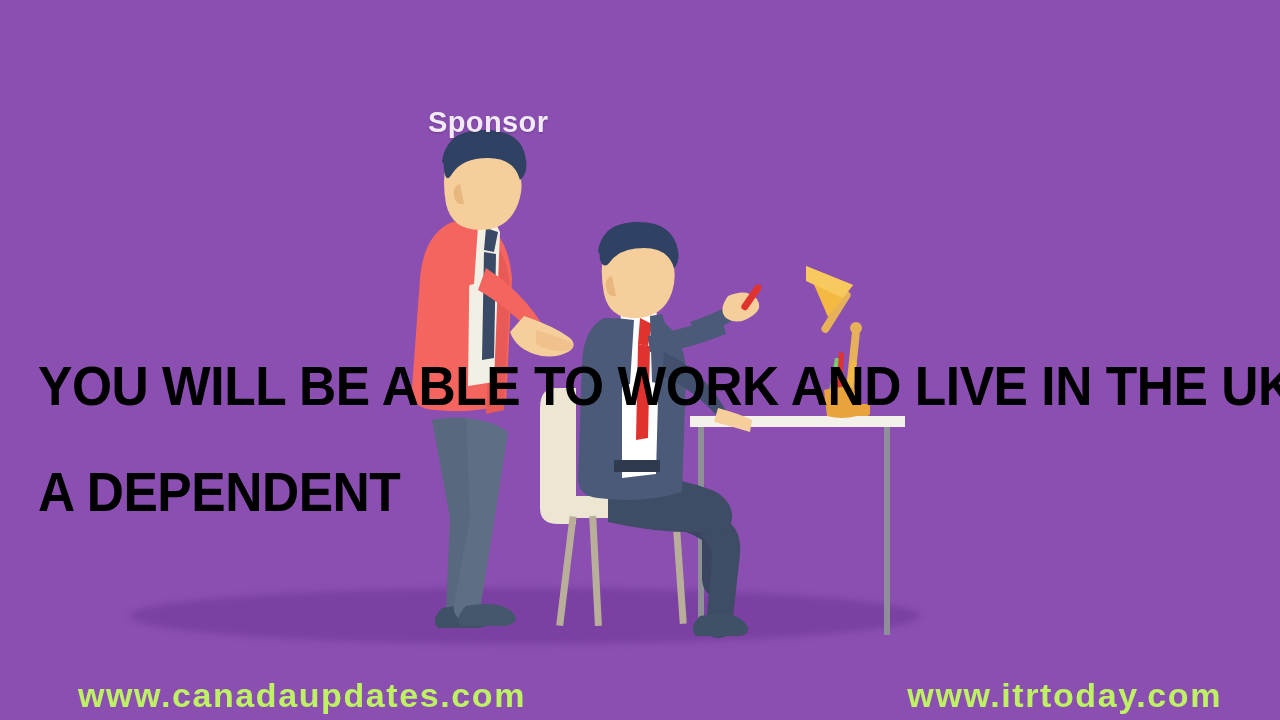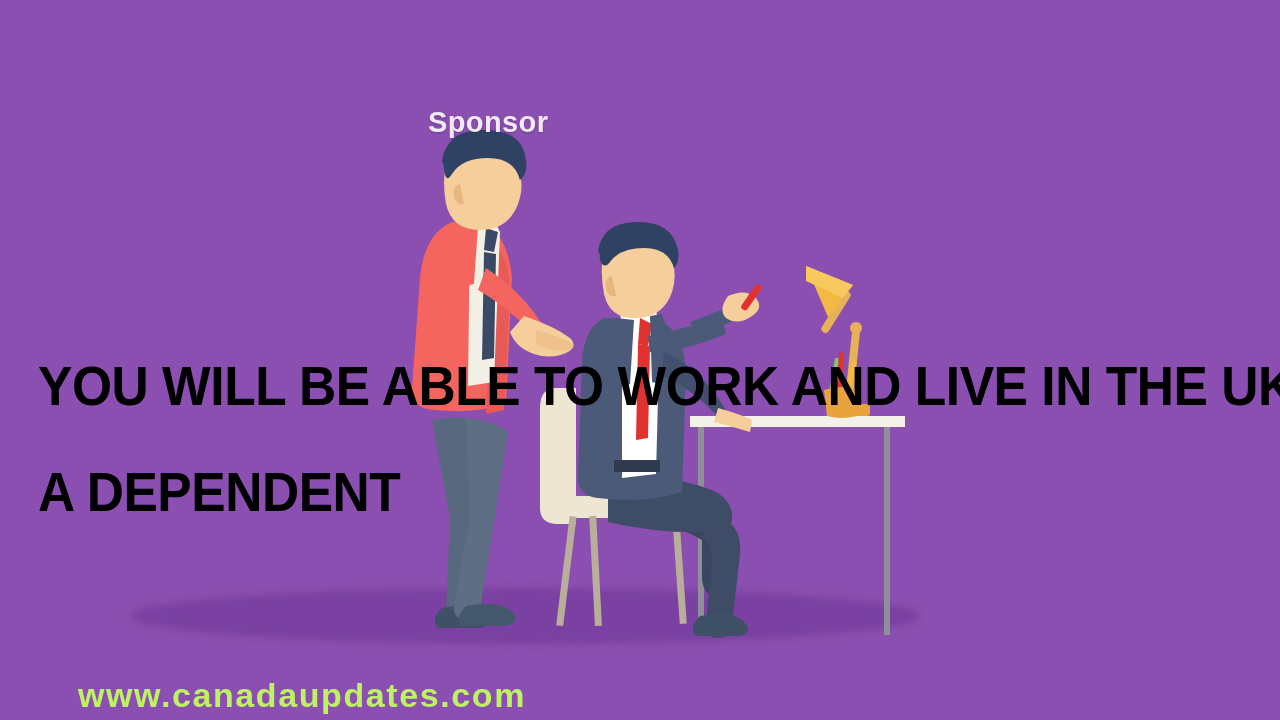--- a/index.html
+++ b/index.html
@@ -217,14 +217,15 @@
   <div class="fig-label" id="label-sponsor">Sponsor</div>
 
 
   <div id="headline">
     <span class="hl-line">YOU WILL BE ABLE TO WORK AND LIVE IN THE UK AS</span>
     <span class="hl-line">A DEPENDENT</span>
   </div>
 
   <div class="footer-url" id="footer-left">www.canadaupdates.com</div>
 
+  <div class="footer-url" id="footer-right">www.itrtoday.com</div>
 
 </div>
 
 </body></html>

